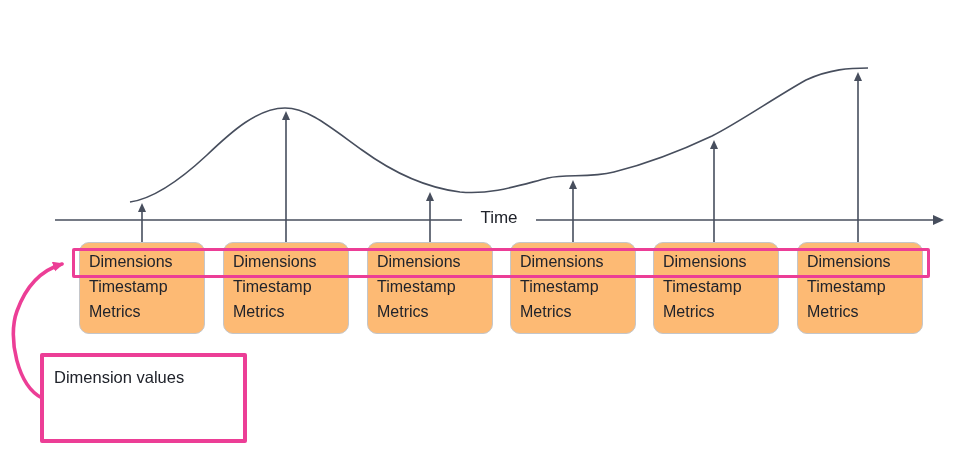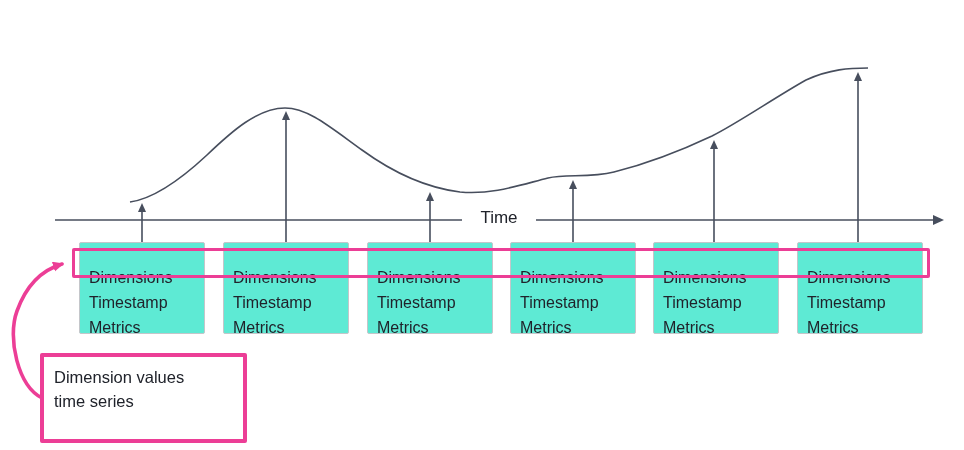--- a/index.html
+++ b/index.html
@@ -47,24 +47,24 @@
     z-index: 2;
     background: #ffffff;
   }
 
   .record-box {
     position: absolute;
     top: 234px;
     width: 126px;
     height: 92px;
     box-sizing: border-box;
-    background: #5eead4;
+    background: #fdba74;
     border: 1px solid var(--box-border);
-    border-radius: 2px;
-    padding: 22px 0 0 9px;
+    border-radius: 10px;
+    padding: 6px 0 0 9px;
     z-index: 3;
   }
   .record-box .row {
     display: block;
     font-size: 16px;
     line-height: 25px;
     color: var(--text-color);
     white-space: nowrap;
   }
   .rb1 { left: 79px; }
@@ -180,21 +180,20 @@
   <div class="record-box rb6">
     <span class="row">Dimensions</span>
     <span class="row">Timestamp</span>
     <span class="row">Metrics</span>
   </div>
 
   <div class="dimensions-highlight"></div>
 
   <div class="callout-box">
     <span class="line">Dimension values</span>
-    <span class="line">time series</span>
   </div>
 
   <svg class="layer layer-front" viewBox="0 0 964 450">
     <defs>
       <marker id="pinkArrow" markerWidth="12" markerHeight="12" refX="9" refY="5" orient="auto" markerUnits="userSpaceOnUse">
         <path d="M0,0 L11,5 L0,10 z" class="fill-pink"></path>
       </marker>
     </defs>
     <path class="stroke-pink" stroke-width="3.6" stroke-linecap="round" marker-end="url(#pinkArrow)" d="M 42 390 C 18 378, 7 330, 17 303 C 26 278, 42 262, 62 256"></path>
     <path class="stroke-dark" stroke-width="1.4" d="M 950 447 h 7 M 959 442 v 6"></path>

